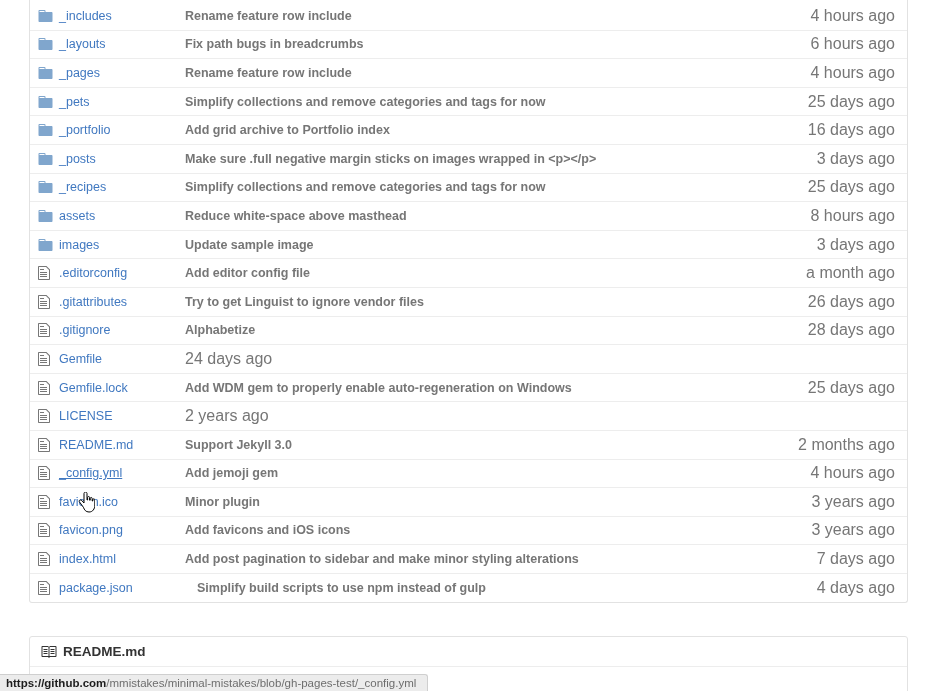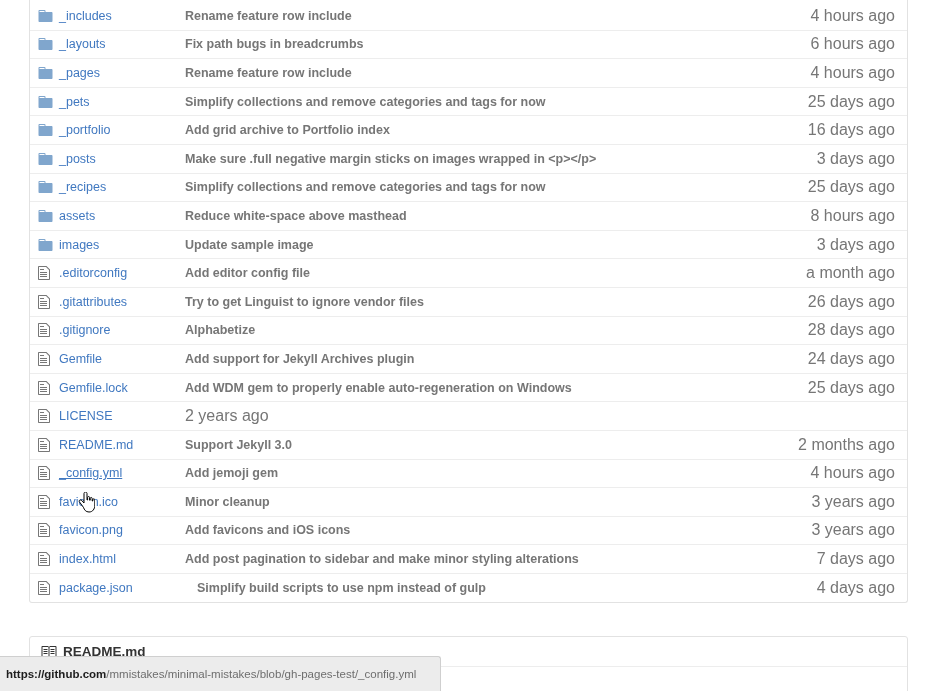--- a/index.html
+++ b/index.html
@@ -34,24 +34,24 @@
     position:absolute;left:29px;top:636px;width:879px;height:80px;
     border:1px solid var(--tbl-border);border-radius:3px;background:#fff;
   }
   .readme-header{display:flex;align-items:center;height:30px;padding-left:10px;
     border-bottom:1px solid var(--row-border);font-size:13.5px;font-weight:bold;
     color:var(--dark);}
   .readme-header .icon{width:17px;height:16px;margin-right:6px;display:flex;
     align-items:center;}
 
   .status-bar{
-    position:absolute;left:0;bottom:0;height:35px;max-width:600px;
+    position:absolute;left:0;bottom:0;height:17px;max-width:600px;
     background:#ececec;border:1px solid #cfcfcf;border-left:none;border-bottom:none;
     border-top-right-radius:3px;display:flex;align-items:center;
-    padding:0 24px 0 6px;font-size:11.5px;white-space:nowrap;margin-top:28px;}
+    padding:0 11px 0 6px;font-size:11.5px;white-space:nowrap;margin-top:28px;}
   .status-origin{font-weight:bold;color:#1d1d1d;}
   .status-path{color:#6e6e6e;}
 
   .cursor{position:absolute;left:78px;top:492px;width:17px;height:21px;
     pointer-events:none;z-index:10;}
 </style>
 </head>
 <body>
 
 <div class="wrap">
@@ -229,21 +229,20 @@
       <div class="row">
         <div class="cell-name">
 
           <span class="icon">
             <svg width="12" height="16" viewBox="0 0 12 16" aria-hidden="true">
               <path fill="#777777" d="M6 5H2V4h4v1zM2 8h7V7H2v1zm0 2h7V9H2v1zm0 2h7v-1H2v1zm10-7.5V14c0 .55-.45 1-1 1H1c-.55 0-1-.45-1-1V2c0-.55.45-1 1-1h7.5L12 4.5zM11 5L8 2H1v12h10V5z"></path>
             </svg>
           </span>
           <a class="fname">Gemfile</a>
         </div>
-        <div class="cell-msg fmsg">Add support for Jekyll Archives plugin</div>
         <div class="cell-time ftime">24 days ago</div>
       </div>
 
       <div class="row">
         <div class="cell-name">
 
           <span class="icon">
             <svg width="12" height="16" viewBox="0 0 12 16" aria-hidden="true">
               <path fill="#777777" d="M6 5H2V4h4v1zM2 8h7V7H2v1zm0 2h7V9H2v1zm0 2h7v-1H2v1zm10-7.5V14c0 .55-.45 1-1 1H1c-.55 0-1-.45-1-1V2c0-.55.45-1 1-1h7.5L12 4.5zM11 5L8 2H1v12h10V5z"></path>
             </svg>
@@ -298,21 +297,21 @@
       <div class="row">
         <div class="cell-name">
 
           <span class="icon">
             <svg width="12" height="16" viewBox="0 0 12 16" aria-hidden="true">
               <path fill="#777777" d="M6 5H2V4h4v1zM2 8h7V7H2v1zm0 2h7V9H2v1zm0 2h7v-1H2v1zm10-7.5V14c0 .55-.45 1-1 1H1c-.55 0-1-.45-1-1V2c0-.55.45-1 1-1h7.5L12 4.5zM11 5L8 2H1v12h10V5z"></path>
             </svg>
           </span>
           <a class="fname">favicon.ico</a>
         </div>
-        <div class="cell-msg fmsg">Minor cleanup</div>
+        <div class="cell-msg fmsg">Minor plugin</div>
         <div class="cell-time ftime">3 years ago</div>
       </div>
 
       <div class="row">
         <div class="cell-name">
 
           <span class="icon">
             <svg width="12" height="16" viewBox="0 0 12 16" aria-hidden="true">
               <path fill="#777777" d="M6 5H2V4h4v1zM2 8h7V7H2v1zm0 2h7V9H2v1zm0 2h7v-1H2v1zm10-7.5V14c0 .55-.45 1-1 1H1c-.55 0-1-.45-1-1V2c0-.55.45-1 1-1h7.5L12 4.5zM11 5L8 2H1v12h10V5z"></path>
             </svg>

